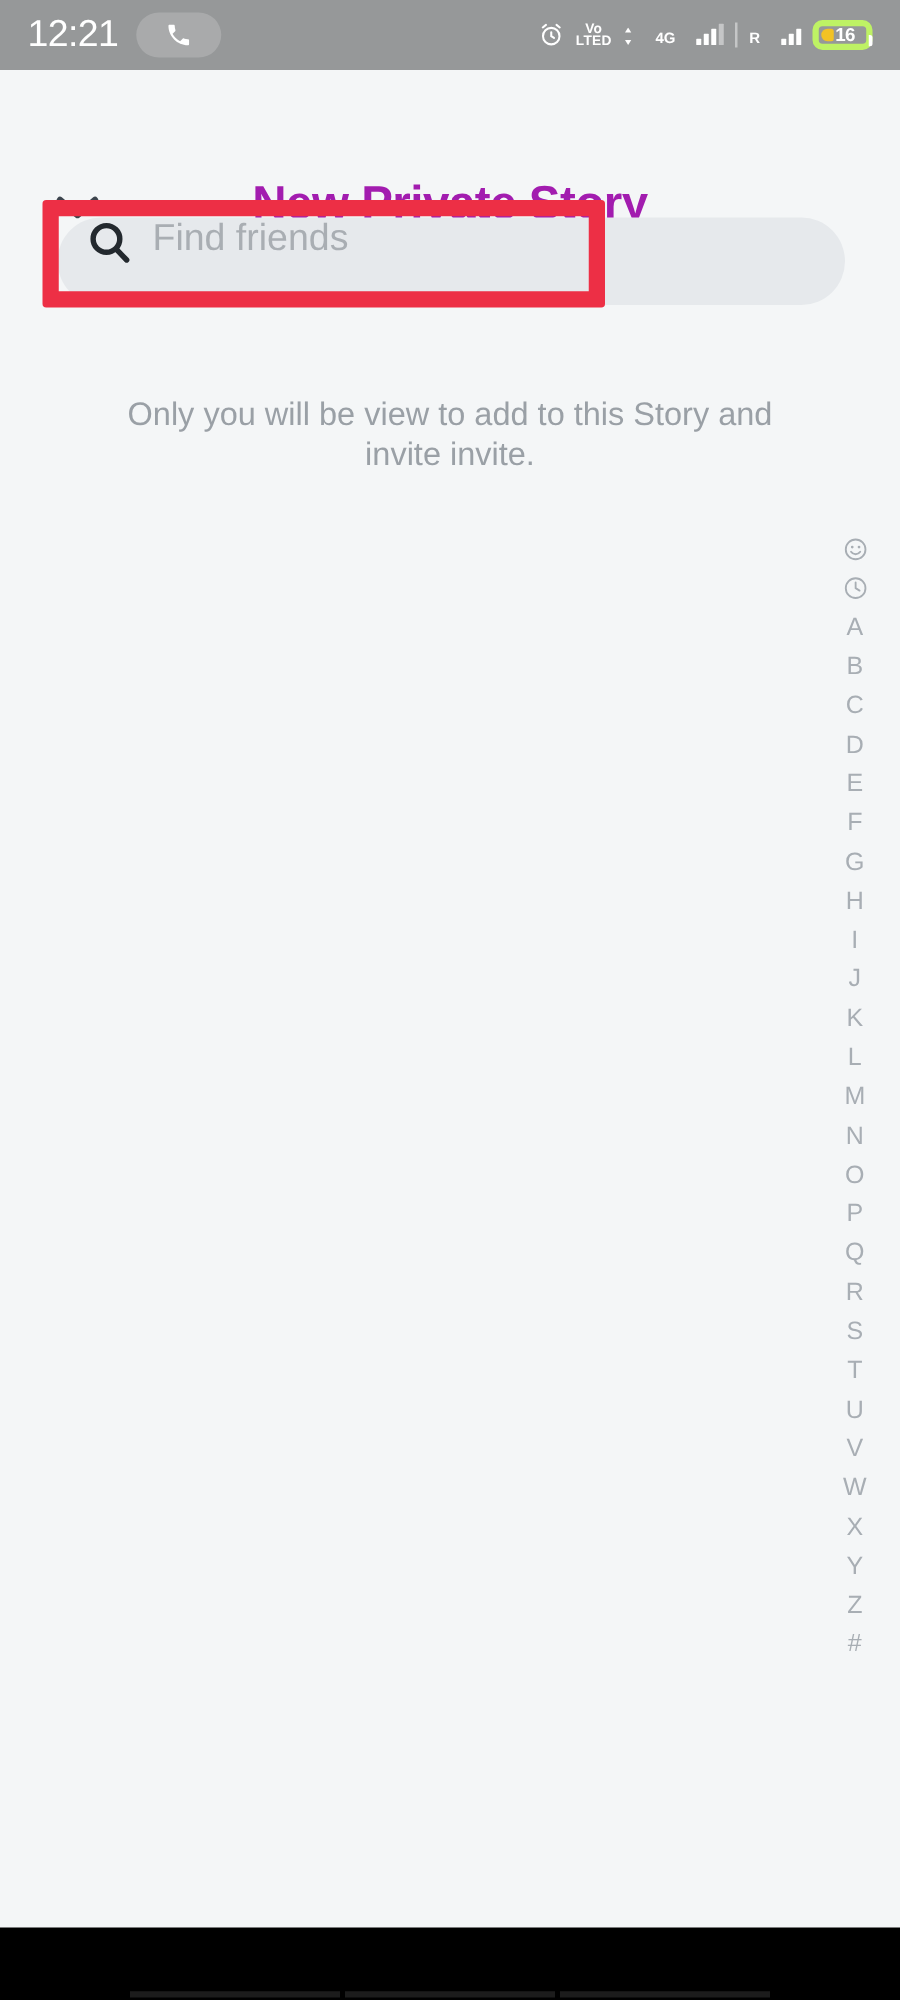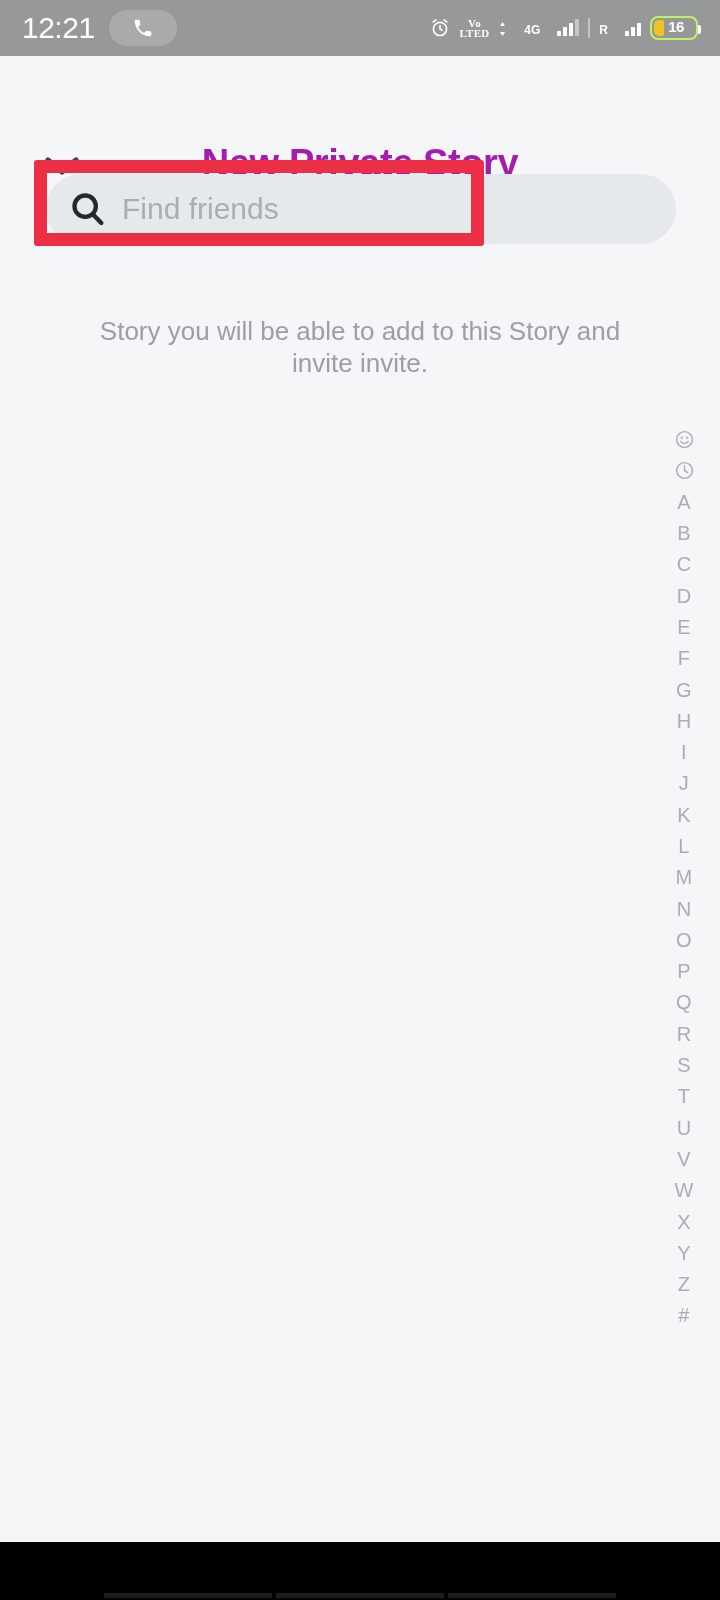--- a/index.html
+++ b/index.html
@@ -25,40 +25,40 @@
   #call-pill {
     margin-left:14px;
     width:68px; height:36px; border-radius:18px;
     background:rgba(255,255,255,0.18);
     display:flex; align-items:center; justify-content:center;
   }
   #call-pill svg { width:22px; height:22px; fill:#fff; }
   #status-right {
     margin-left:auto; display:flex; align-items:center; gap:9px;
   }
-  .sb-ico { display:flex; align-items:center;font-family:Liberation Serif, serif; }
+  .sb-ico { display:flex; align-items:center; }
   .sb-ico svg { display:block; }
   .volte-txt {
     color:#fff; font-size:11px; font-weight:700; line-height:10px;
     text-align:center; letter-spacing:0.2px;
   }
   .net-wrap { display:flex; align-items:flex-end; gap:17px; }
   .net-lbl { color:#fff; font-size:12px; font-weight:700; line-height:12px; }
   .bars { display:flex; align-items:flex-end; gap:2px; height:16px; }
   .bars i { width:4px; background:#fff; display:block; border-radius:0.5px; }
   .bars i.b1 { height:5px; }
   .bars i.b2 { height:9px; }
   .bars i.b3 { height:13px; }
   .bars i.b4 { height:17px; }
   .bars i.dim { background:rgba(255,255,255,0.45); }
   .sep { width:2px; height:20px; background:rgba(255,255,255,0.45); }
   #battery {
     position:relative; width:48px; height:24px;
-    border:2px solid #bef264; border-radius:8px;
-    display:flex; justify-content:center;
+    border:5px solid #bef264; border-radius:8px;
+    display:flex; align-items:center; justify-content:center;
   }
   #battery::after {
     content:""; position:absolute; right:-5px; top:7px;
     width:3px; height:9px; background:#fff; border-radius:0 2px 2px 0;
   }
   #battery-fill {
     position:absolute; left:2px; top:2px; bottom:2px; width:10px;
     background:#f2c224; border-radius:5px 2px 2px 5px;
   }
   #battery-text {
@@ -82,21 +82,21 @@
   }
 
   
   #search-row {
     position:absolute; left:46px; top:174px;
     width:630px; height:70px;
   }
   #search-bar {
     position:absolute; left:0; top:0; width:630px; height:70px;
     background:#e6e9ec; border-radius:35px;
-    display:flex; align-items:center; padding-left:22px;
+    display:flex; align-items:flex-start; padding-left:22px;
   }
   #search-icon { width:40px; height:40px; flex:none; }
   #search-icon svg { width:40px; height:40px; }
   #search-input {
     flex:1; border:none; outline:none; background:transparent;
     font-family:"Liberation Sans", sans-serif;
     font-size:30px; color:#53565a; padding-left:14px;
   }
   #search-input::placeholder { color:#a9aeb3; }
 
@@ -225,21 +225,21 @@
         </svg>
       </span>
       <input id="search-input" type="text" placeholder="Find friends" style="">
     </div>
   </div>
 
   <div id="annotation-box" style="border-color: rgb(237, 47, 69);"></div>
 
   <div id="description" style="color: rgb(154, 160, 166);">
     <br>
-    <span>Story you will be able to add to this Story and</span><br>
+    <span>Only you will be view to add to this Story and</span><br>
     <span>invite invite.</span>
   </div>
 
   <div id="index-rail">
       <div class="rail-item">
         <svg viewBox="0 0 24 24" fill="none" stroke="#a8aeb4" stroke-width="1.7">
           <circle cx="12" cy="12" r="9"></circle>
           <circle cx="8.9" cy="9.9" r="1.25" fill="#a8aeb4" stroke="none"></circle>
           <circle cx="15.1" cy="9.9" r="1.25" fill="#a8aeb4" stroke="none"></circle>
           <path d="M7.8 14.2c1 1.5 2.5 2.3 4.2 2.3s3.2-.8 4.2-2.3" stroke-linecap="round"></path>

